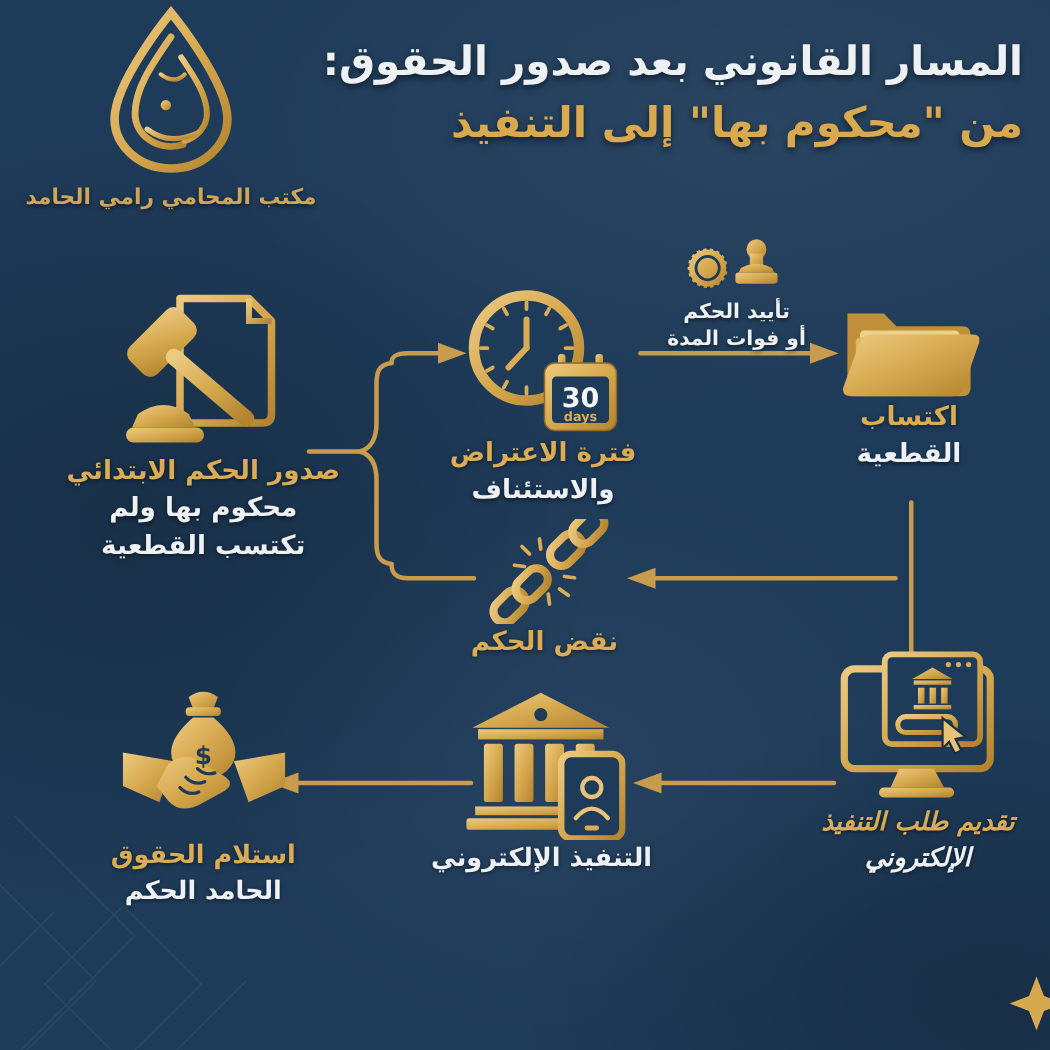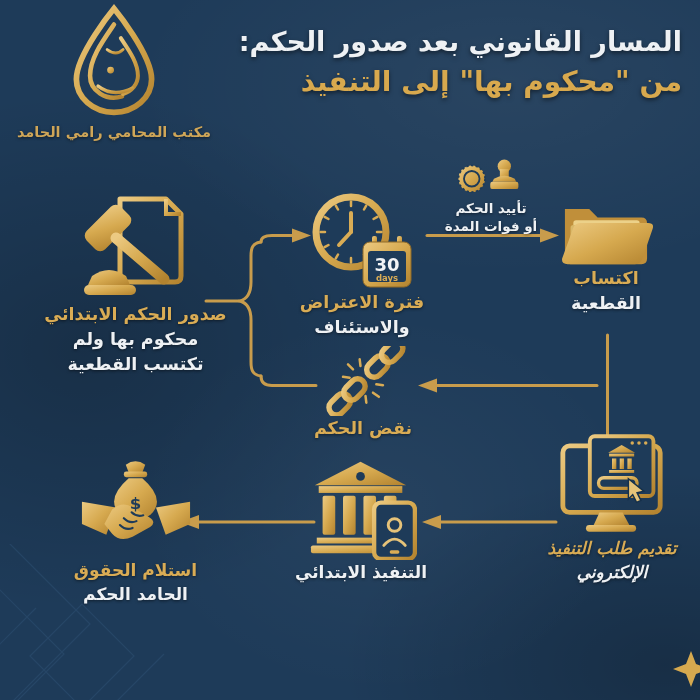--- a/index.html
+++ b/index.html
@@ -71,21 +71,21 @@
         <path d="M56,30 C64,42 71,52 71,63 a19,17 0 0 1 -13,16" stroke-width="3.5"></path>
         <path d="M36,72 q13,10 30,2" stroke-width="3"></path>
         <path d="M44,40 q8,6 14,0" stroke-width="2.5"></path>
       </g>
       <circle cx="47" cy="58" r="3" fill="url(#gg)"></circle>
     </svg>
     <div class="logo-caption">مكتب المحامي رامي الحامد</div>
   </div>
 
   <div class="abs title">
-    <div class="l1">المسار القانوني بعد صدور الحكم:</div>
+    <div class="l1">المسار القانوني بعد صدور الحقوق:</div>
     <div class="l2">من "محكوم بها" إلى التنفيذ</div>
   </div>
 
   <svg class="abs connectors" width="700" height="700" viewBox="0 0 700 700">
     <g stroke="#c89c4c" stroke-width="3" fill="none" stroke-linecap="round">
       <path d="M206,301 H239"></path>
       <path d="M261,242 C252,243 251,249 251,256 L251,282 C251,293 247,299 240,301 C247,303 251,309 251,320 L251,362 C251,369 252,375 261,376"></path>
       <path d="M261,242 C261,237 265,235.5 272,235.5 H292"></path>
       <path d="M261,376 C261,383 265,385.5 272,385.5 H316"></path>
       <path d="M437,385.5 H597"></path>
@@ -251,21 +251,21 @@
         <rect x="6" y="92" width="102" height="8" rx="2"></rect>
       </g>
       <circle cx="57" cy="21" r="4.5" fill="#1e3b59"></circle>
       <g>
         <rect x="71" y="48" width="42" height="58" rx="7" fill="#1e3b59" stroke="url(#gg)" stroke-width="4.5"></rect>
         <circle cx="92" cy="71" r="6.5" fill="none" stroke="#e6c379" stroke-width="3"></circle>
         <path d="M81,92 q11,-13 22,0" fill="none" stroke="#e6c379" stroke-width="3" stroke-linecap="round"></path>
         <rect x="87" y="97" width="10" height="3.5" rx="1.7" fill="#d9ac55"></rect>
       </g>
     </svg>
-    <div class="lbl white fs17">التنفيذ الابتدائي</div>
+    <div class="lbl white fs17">التنفيذ الإلكتروني</div>
   </div>
 
   <div class="node" style="left:58px;top:456px;width:155px;">
     <svg width="112" height="102" viewBox="0 0 115 103">
       <g fill="url(#gg)">
         <path d="M47,8 q10,-7 20,0 l-3,8 h-14 Z"></path>
         <rect x="45" y="15" width="24" height="6" rx="2.5"></rect>
         <path d="M50,22 q-15,13 -15,24 a22,18.5 0 0 0 44,0 q0,-11 -15,-24 Z"></path>
         <polygon points="2,46 37,52 27,80 2,69"></polygon>
         <polygon points="113,46 78,52 88,80 113,69"></polygon>

